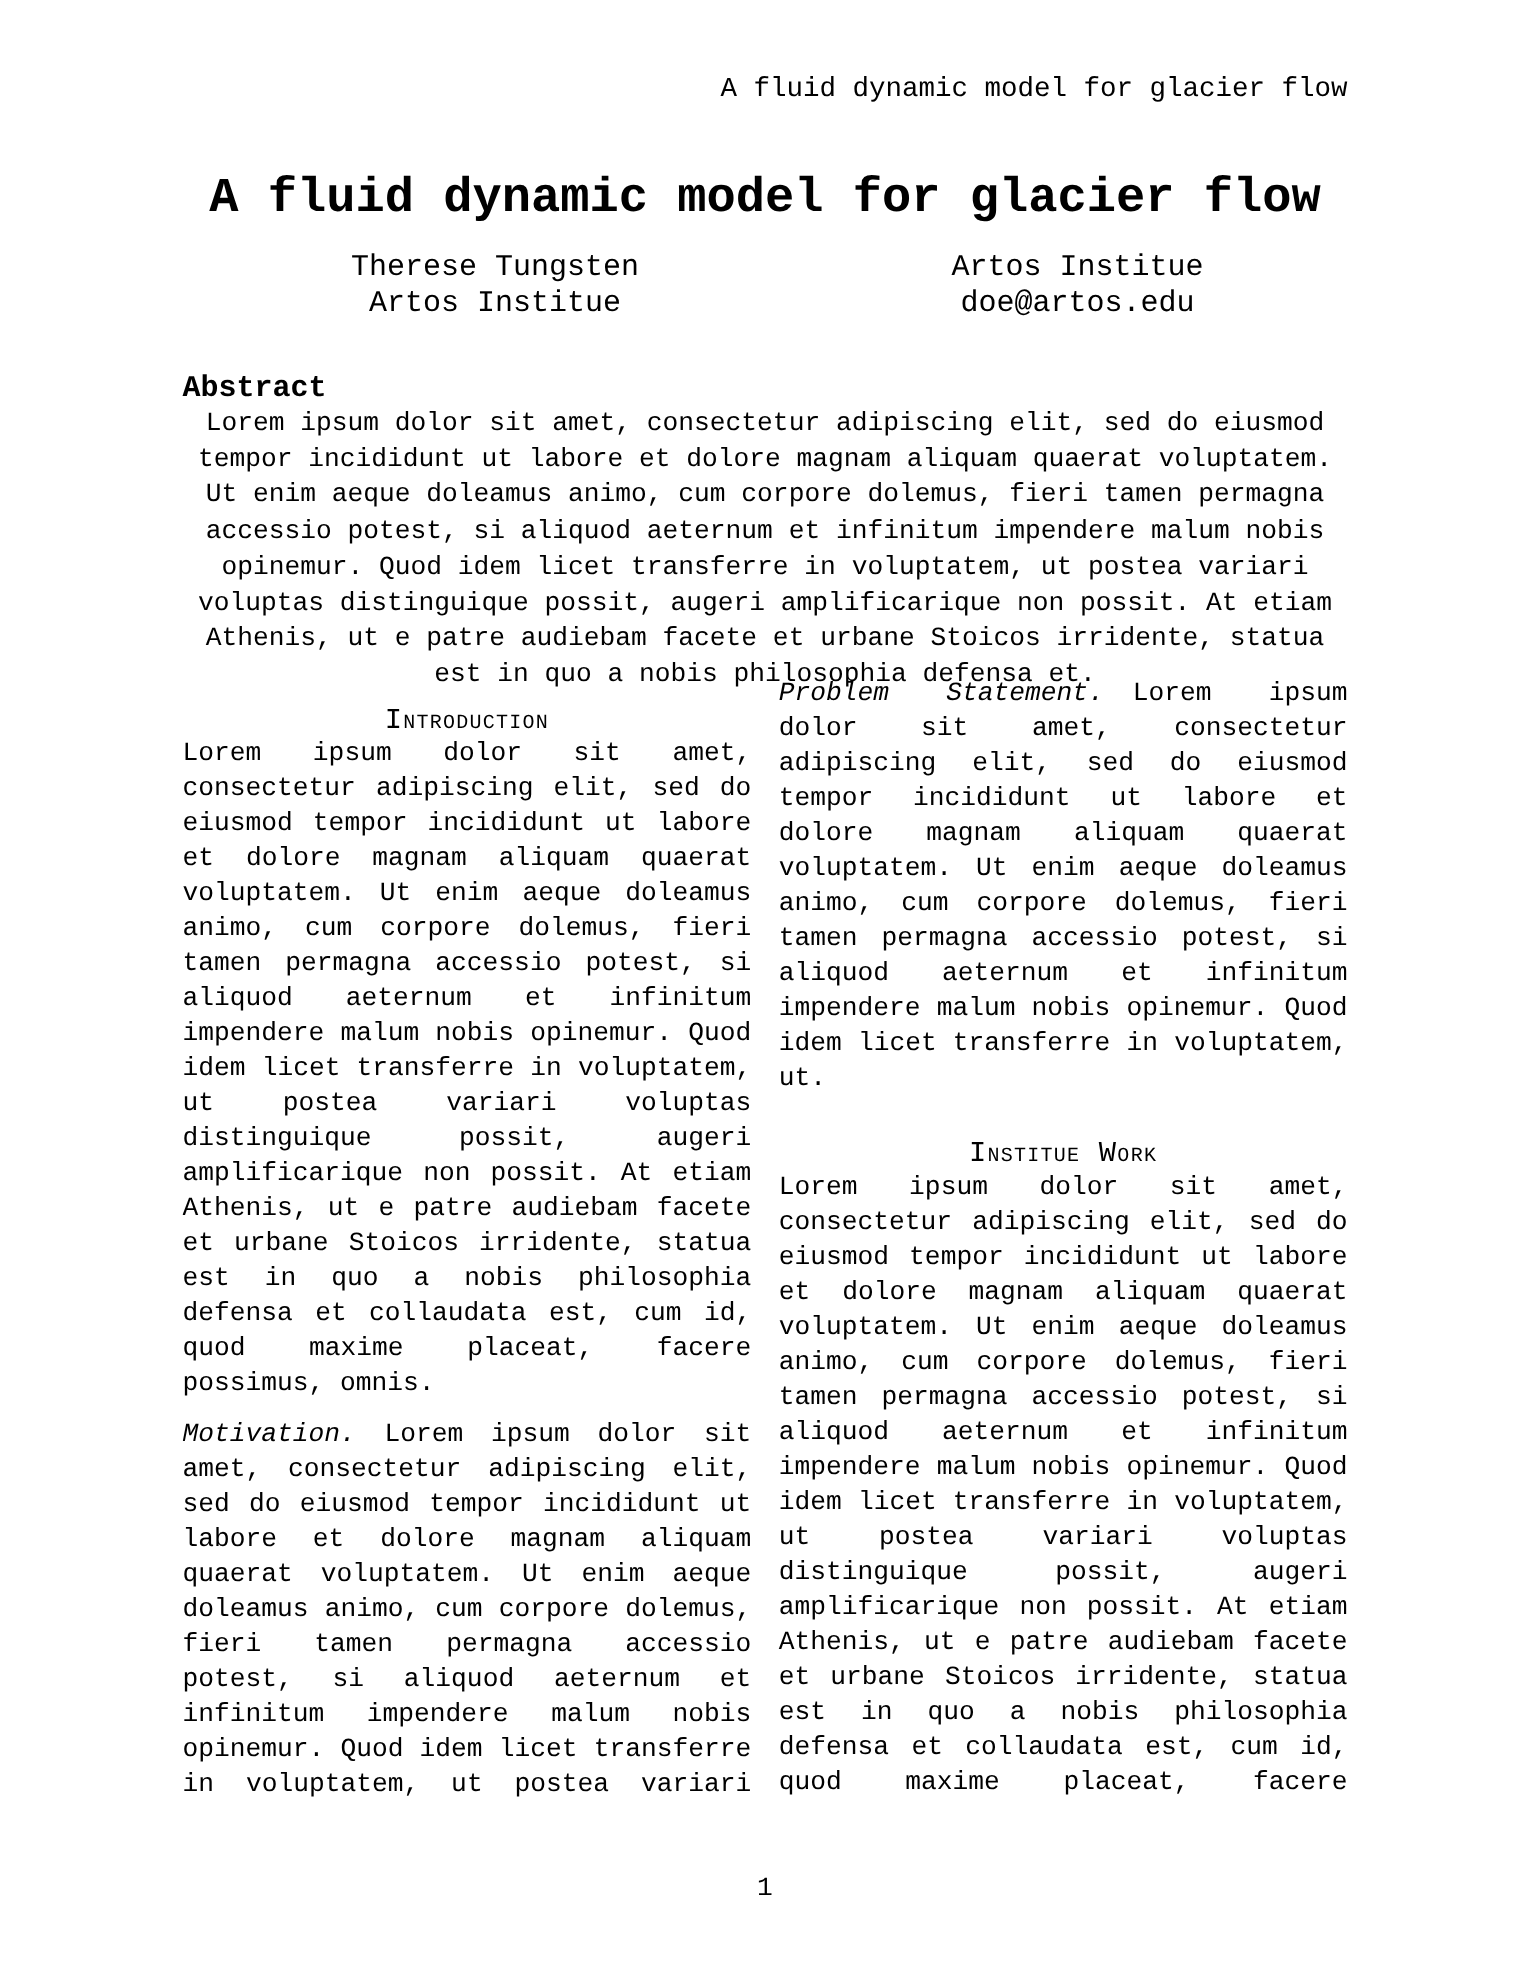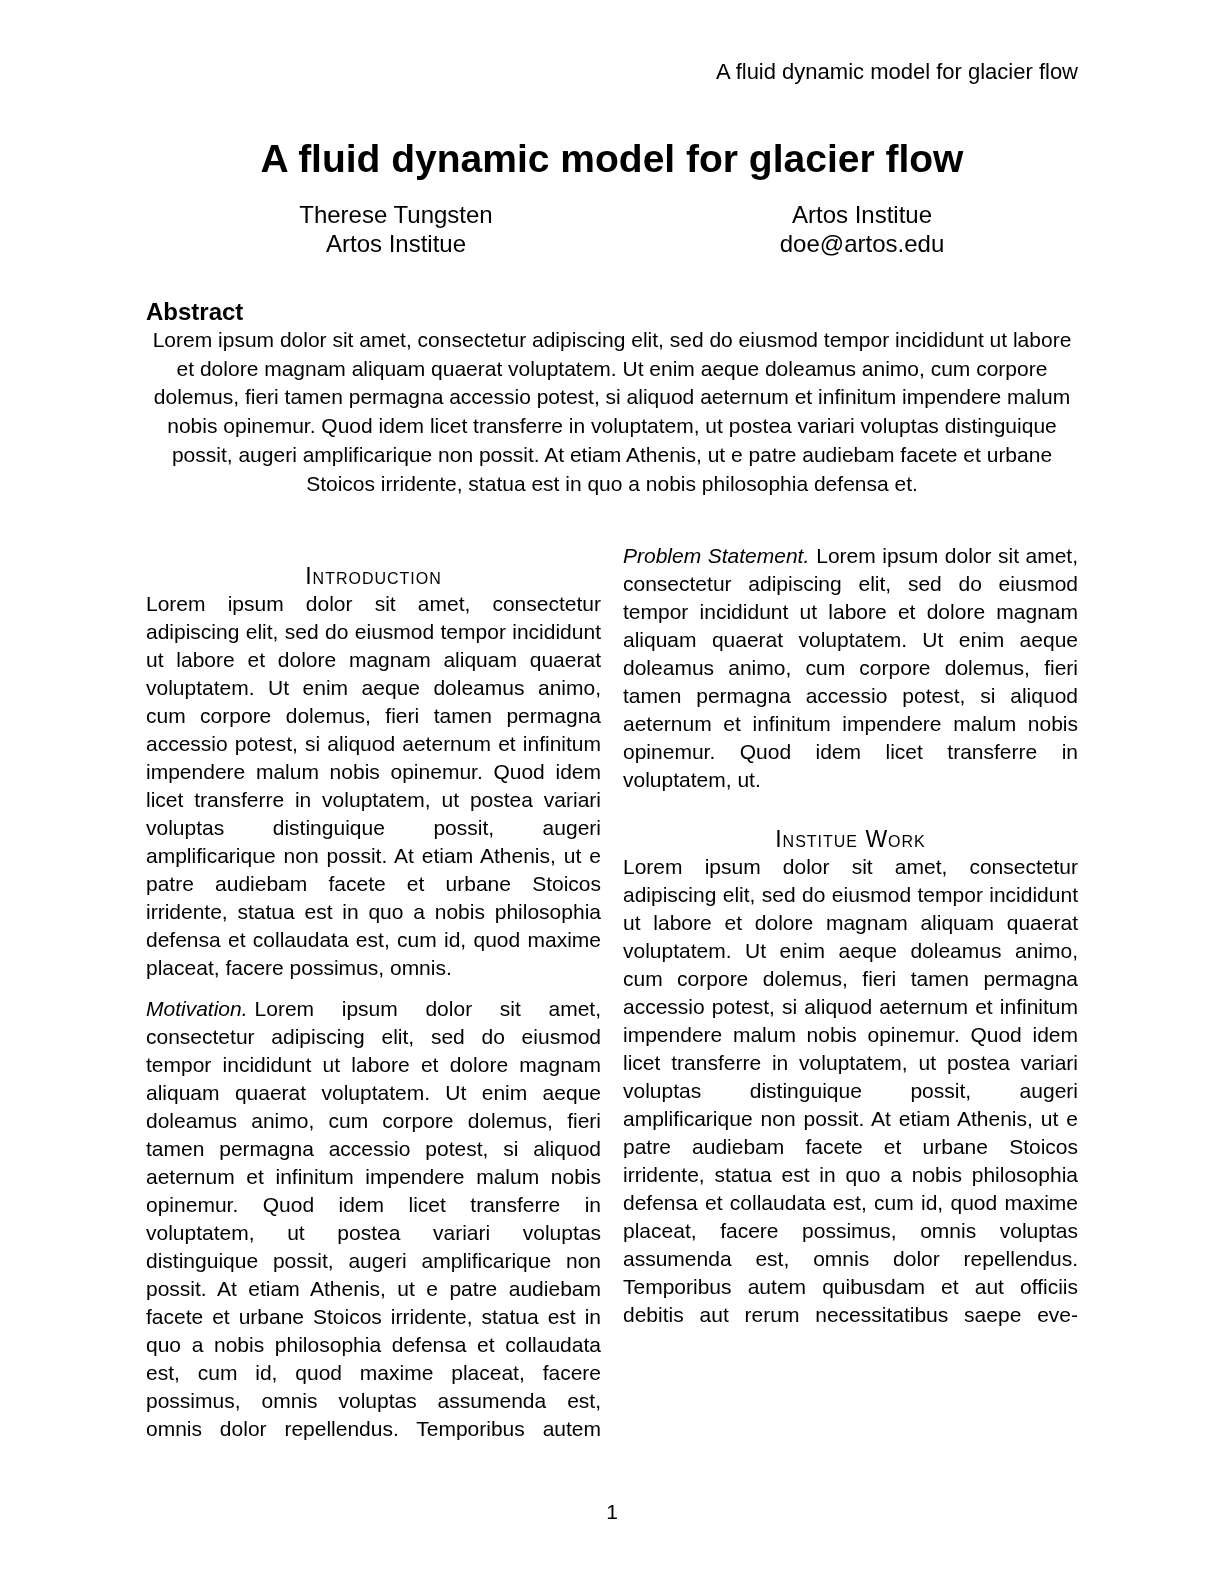--- a/index.html
+++ b/index.html
@@ -7,21 +7,21 @@
     padding: 0;
     background: #ffffff;
   }
   .page {
     position: relative;
     width: 1224px;
     height: 1584px;
     margin: 0 auto;
     background: #ffffff;
     color: #000000;
-    font-family: Liberation Sans, sans-serif;
+    font-family: Liberation Mono, monospace;
     overflow: hidden;
   }
   .running-header {
     position: absolute;
     top: 58px;
     left: 146px;
     width: 932px;
     text-align: right;
     font-size: 22px;
     line-height: 27px;
@@ -98,21 +98,21 @@
   }
   .col p.para:first-child,
   .col .section-heading + p.para {
     margin-top: 0;
   }
   .col p.para + .section-heading {
     margin-top: 31px;
   }
   .runin {
     font-style: italic;
-    margin-right: 7px;
+    margin-right: 23px;
   }
   .justify-last {
     text-align-last: justify;
   }
   .page-number {
     position: absolute;
     top: 1499px;
     left: 0;
     width: 1224px;
     text-align: center;

